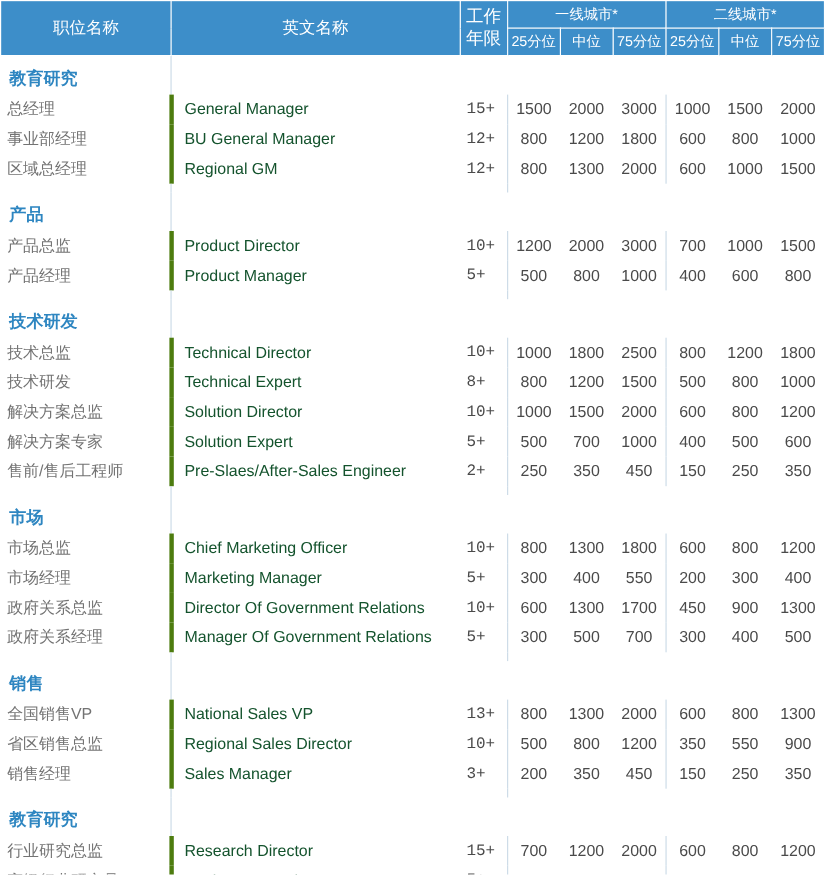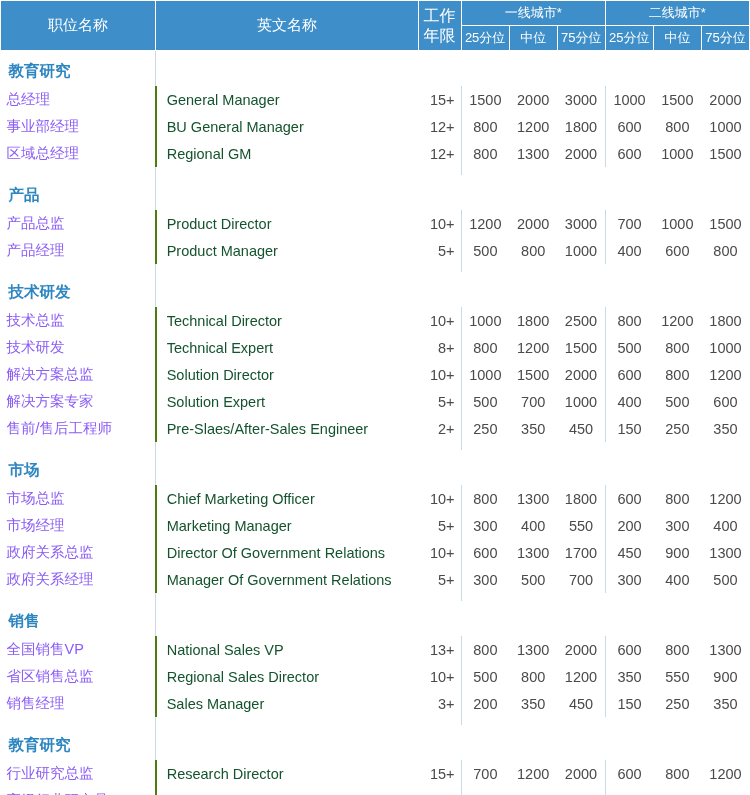--- a/index.html
+++ b/index.html
@@ -67,34 +67,35 @@
     border-left: none;
   }
   
   tbody td {
     font-size: 14.5px;
     padding: 4px 6px;
     vertical-align: middle;
     background: #ffffff;
   }
   td.cn {
-    color: #8b5cf6;
-    border-right: 2px solid #4d7c0f;
+    color: #737373;
+    border-right: 4px solid #4d7c0f;
     white-space: nowrap;
   }
   td.en {
     color: #14532d;
     padding-left: 10px;
     white-space: nowrap;
   }
   td.yr {
-    text-align: right;
+    text-align: left;
     color: #4a4a4a;
     padding-right: 6px;
     border-right: 1px solid #c9d9e6;
+    font-family: Liberation Mono, monospace;
   }
   td.num {
     text-align: center;
     color: #4a4a4a;
   }
   td.sep-left {
     border-left: 1px solid #c9d9e6;
   }
   
   tr.spacer td {

